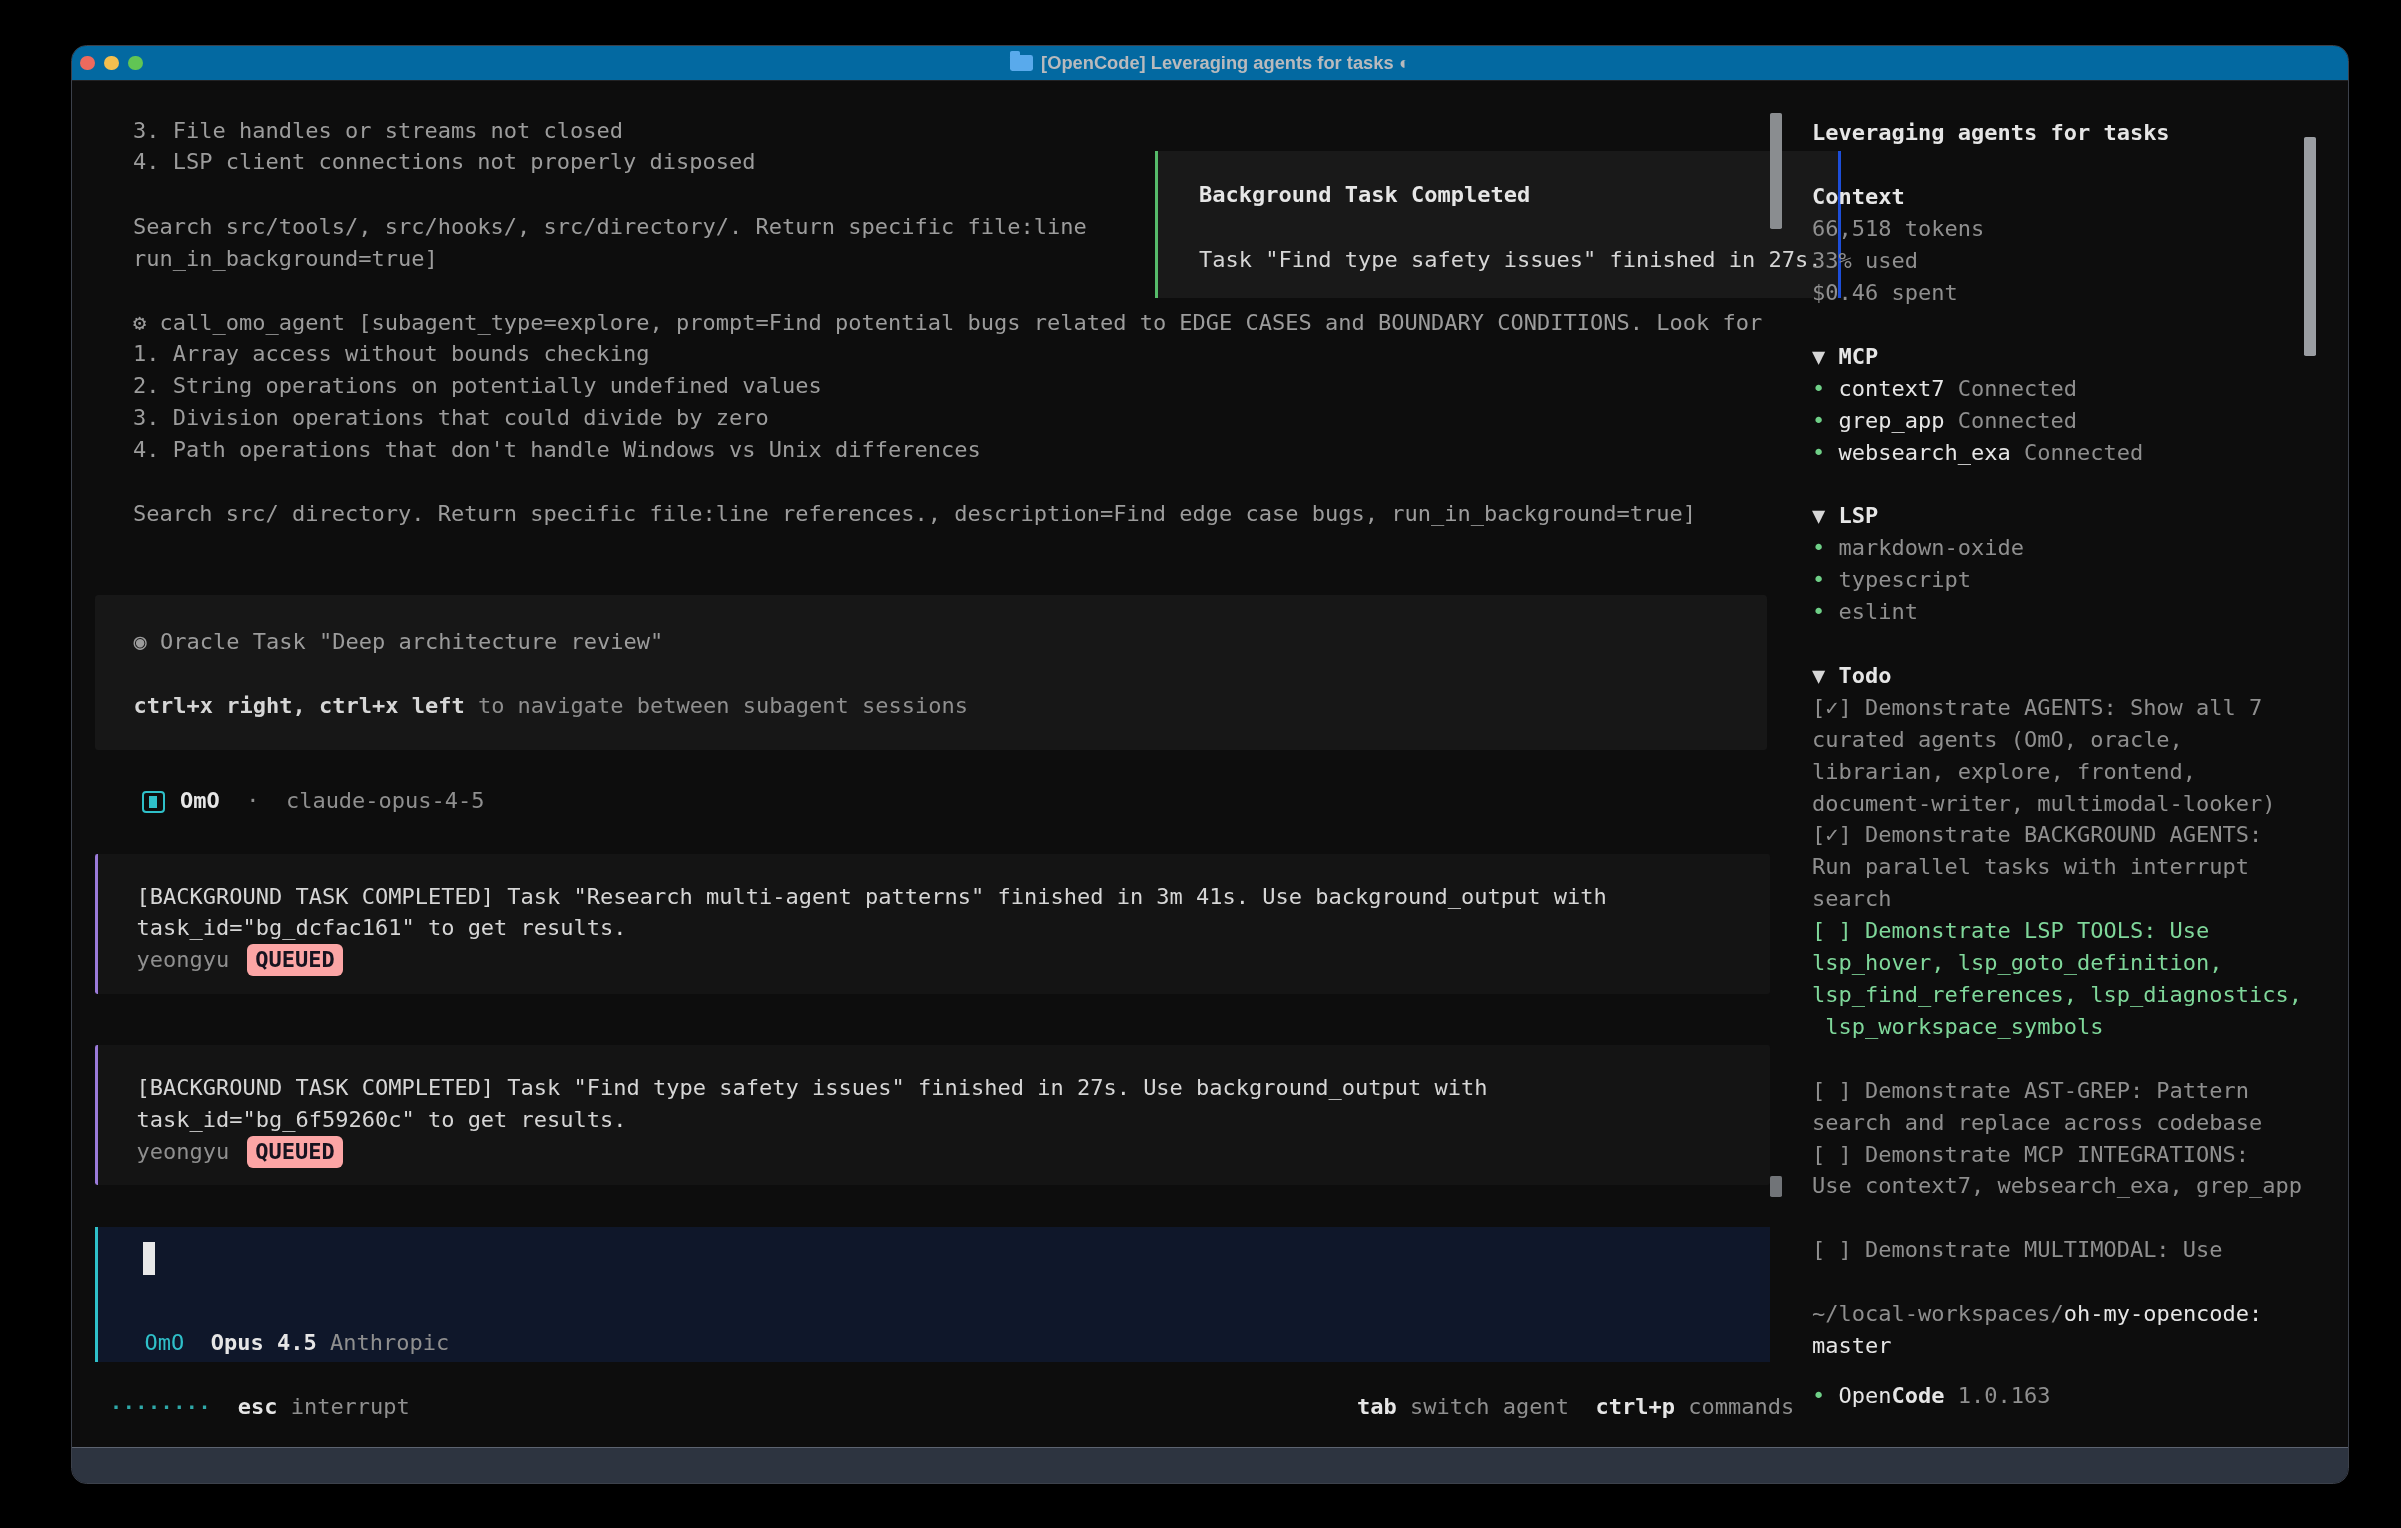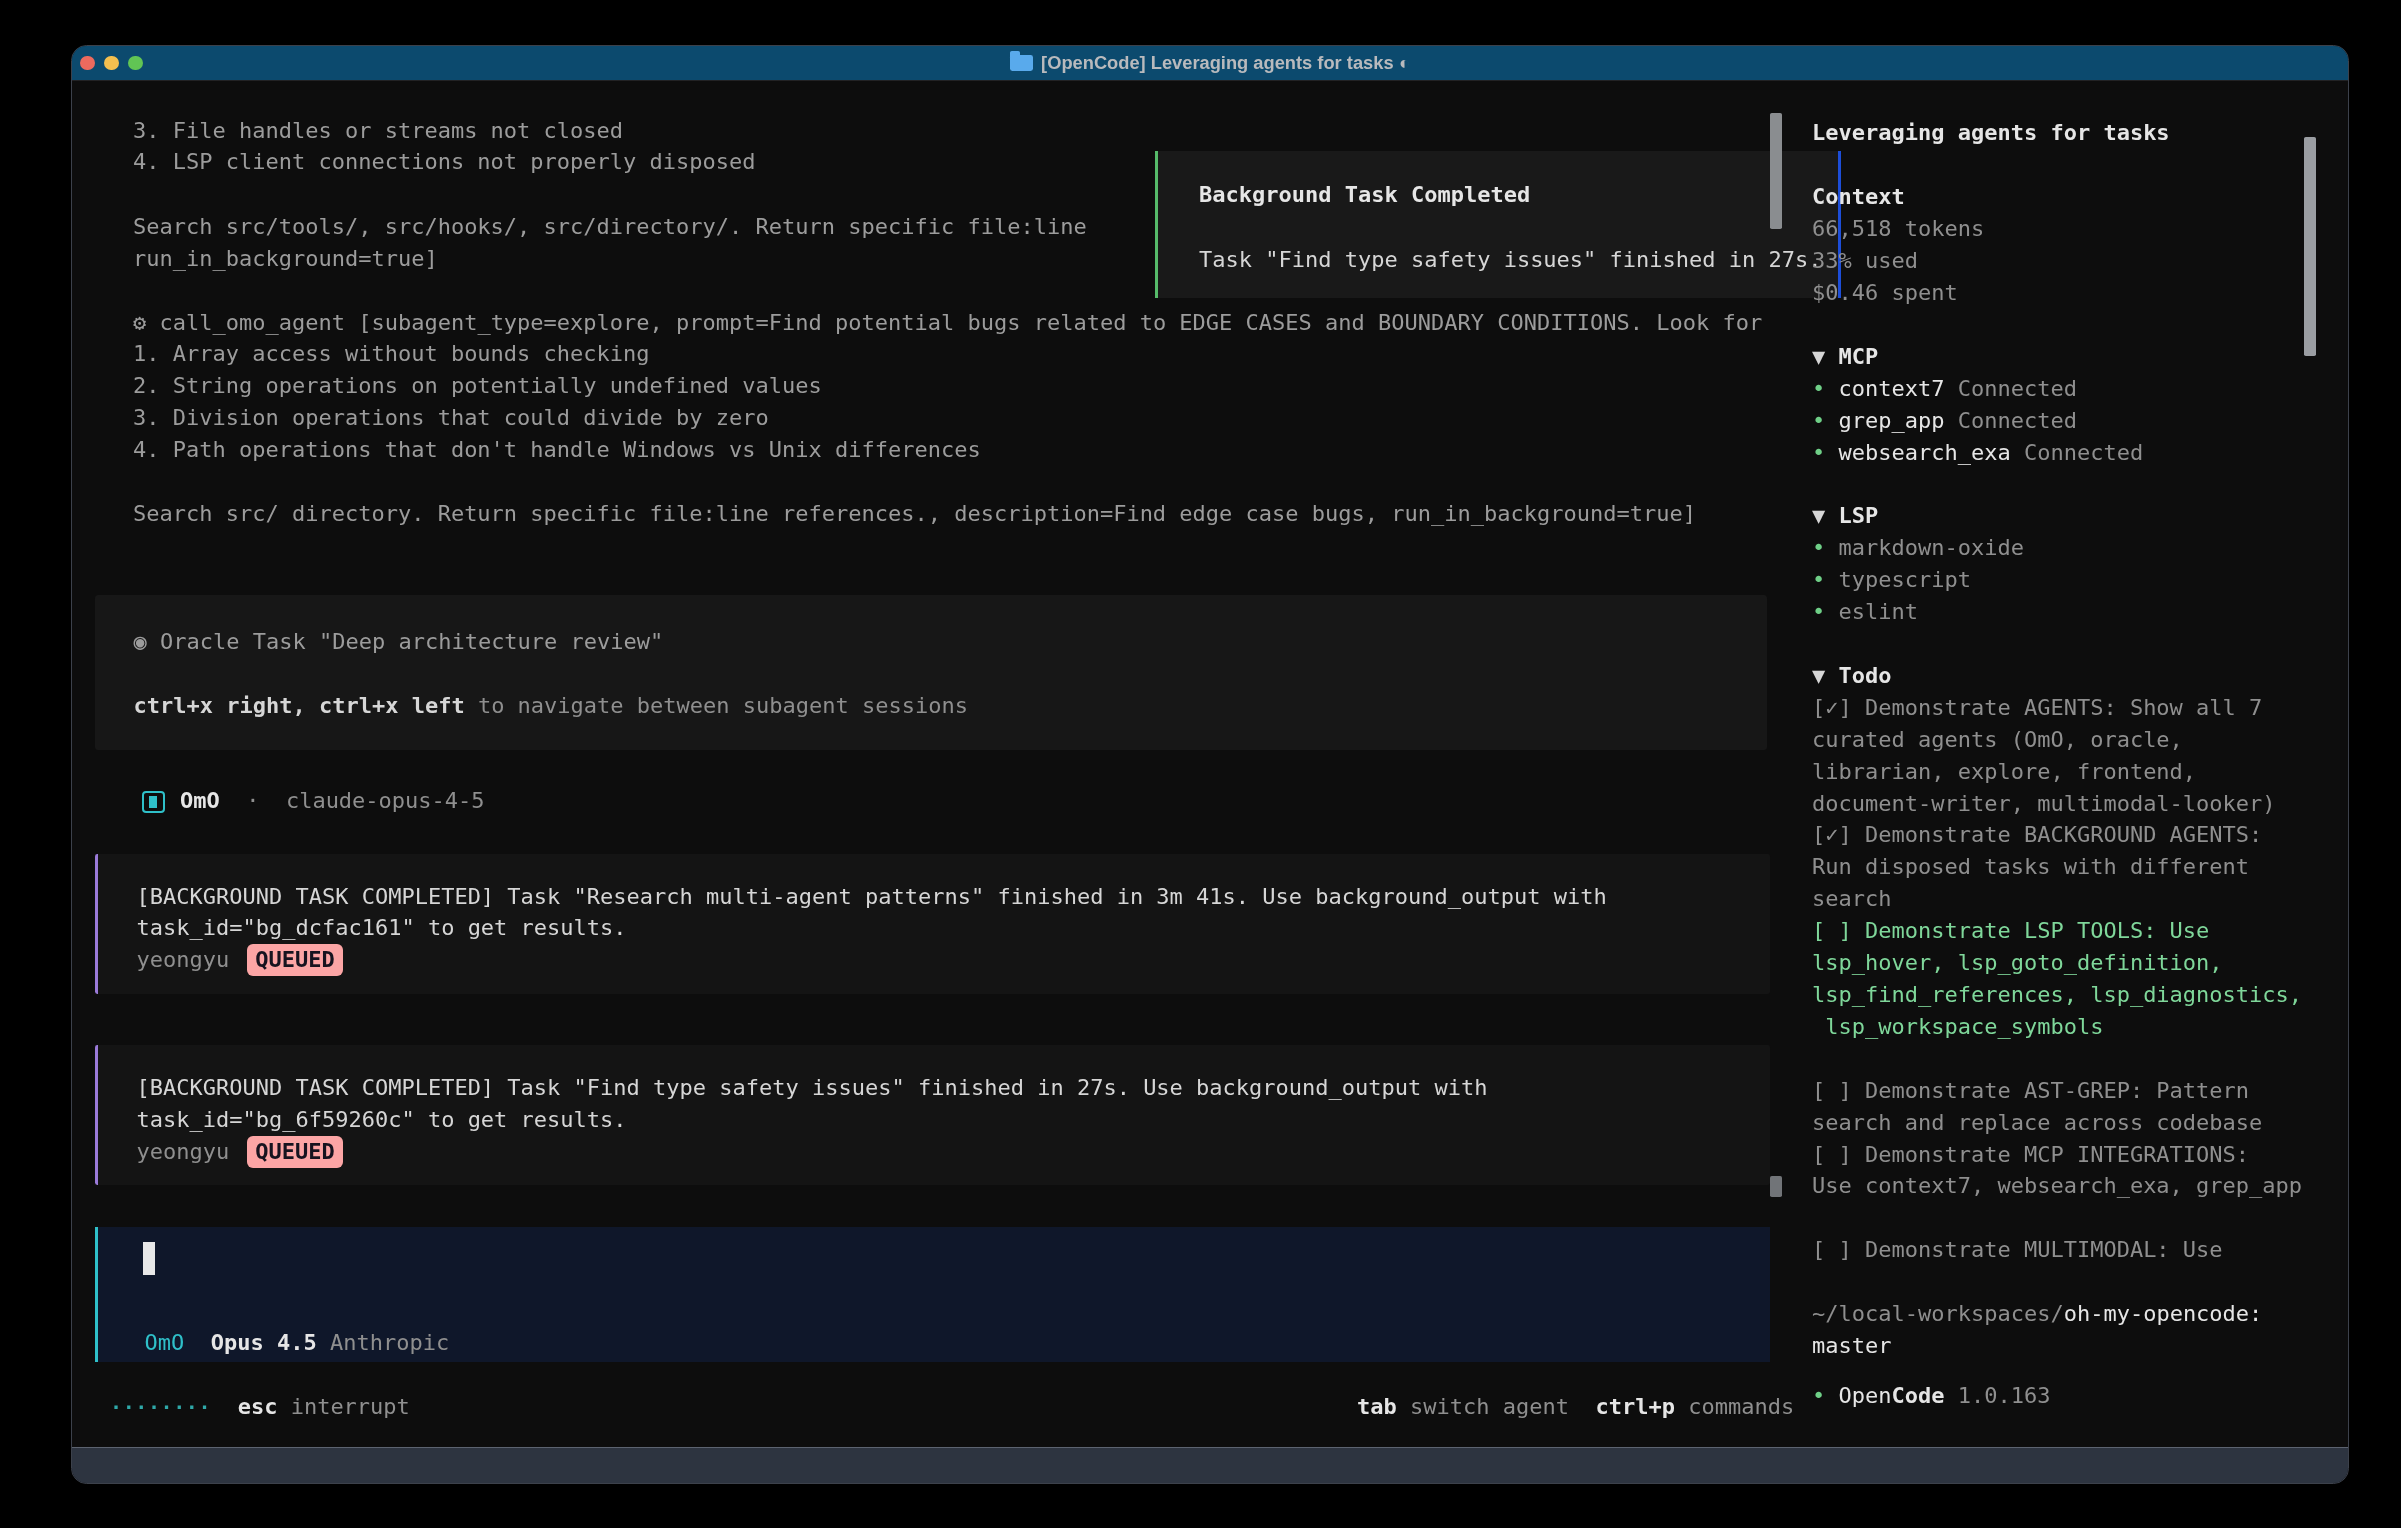--- a/index.html
+++ b/index.html
@@ -1,20 +1,20 @@
 <!DOCTYPE html>
 <html style="font-size:9.5px"><head>
 <meta charset="utf-8">
 <style>
   html,body{margin:0;padding:0;}
   body{width:2401px;height:1528px;background:#000;position:relative;
        font-family:"DejaVu Sans Mono",monospace;overflow:hidden;}
   .win{position:absolute;left:71px;top:45px;width:2276px;height:1437px;
        background:#0d0d0d;border-radius:15.4px;border:0.6px solid #3c414b;overflow:hidden;}
-  .titlebar{position:absolute;left:0;top:0;right:0;height:34px;background:#0c4a6e;
+  .titlebar{position:absolute;left:0;top:0;right:0;height:34px;background:#0369a1;
        border-bottom:0.6px solid #222224;display:flex;align-items:center;justify-content:center;}
   .light{position:absolute;top:9.5px;width:14.8px;height:14.8px;border-radius:50%;}
   .light.red{left:8.3px;background:#ed6a5e;}
   .light.yellow{left:32px;background:#f4bf4f;}
   .light.green{left:56px;background:#61c554;}
   .title{display:flex;align-items:center;gap:8.3px;font-family:"Liberation Sans",sans-serif;
        font-size:18.3px;font-weight:bold;color:#b9babd;}
   .folder{width:22.5px;height:16.5px;background:#59aaec;border-radius:2.4px;position:relative;}
   .folder::before{content:"";position:absolute;top:-3.5px;left:0;width:10px;height:5.3px;
        background:#59aaec;border-radius:1.8px 1.8px 0 0;}
@@ -121,21 +121,21 @@
   <div class="row" style="left:1740px;top:486px;"><span class="greenb">•</span><span> </span><span class="dim">markdown-oxide</span></div>
   <div class="row" style="left:1740px;top:518px;"><span class="greenb">•</span><span> </span><span class="dim">typescript</span></div>
   <div class="row" style="left:1740px;top:550px;"><span class="greenb">•</span><span> </span><span class="dim">eslint</span></div>
 
   <div class="row" style="left:1740px;top:614px;"><span class="soft">▼</span><span> </span><span class="bright bold">Todo</span></div>
   <div class="row dim" style="left:1740px;top:646px;">[✓] Demonstrate AGENTS: Show all 7</div>
   <div class="row dim" style="left:1740px;top:678px;">curated agents (OmO, oracle,</div>
   <div class="row dim" style="left:1740px;top:710px;">librarian, explore, frontend,</div>
   <div class="row dim" style="left:1740px;top:742px;">document-writer, multimodal-looker)</div>
   <div class="row dim" style="left:1740px;top:773px;">[✓] Demonstrate BACKGROUND AGENTS:</div>
-  <div class="row dim" style="left:1740px;top:805px;">Run disposed tasks with different</div>
+  <div class="row dim" style="left:1740px;top:805px;">Run parallel tasks with interrupt</div>
   <div class="row dim" style="left:1740px;top:837px;">search</div>
   <div class="row green" style="left:1740px;top:869px;">[ ] Demonstrate LSP TOOLS: Use</div>
   <div class="row green" style="left:1740px;top:901px;">lsp_hover, lsp_goto_definition,</div>
   <div class="row green" style="left:1740px;top:933px;">lsp_find_references, lsp_diagnostics,</div>
   <div class="row green" style="left:1740px;top:965px;"> lsp_workspace_symbols</div>
   <div class="row dim" style="left:1740px;top:1029px;">[ ] Demonstrate AST-GREP: Pattern</div>
   <div class="row dim" style="left:1740px;top:1061px;">search and replace across codebase</div>
   <div class="row dim" style="left:1740px;top:1093px;">[ ] Demonstrate MCP INTEGRATIONS:</div>
   <div class="row dim" style="left:1740px;top:1124px;">Use context7, websearch_exa, grep_app</div>
   <div class="row dim" style="left:1740px;top:1188px;">[ ] Demonstrate MULTIMODAL: Use</div>

